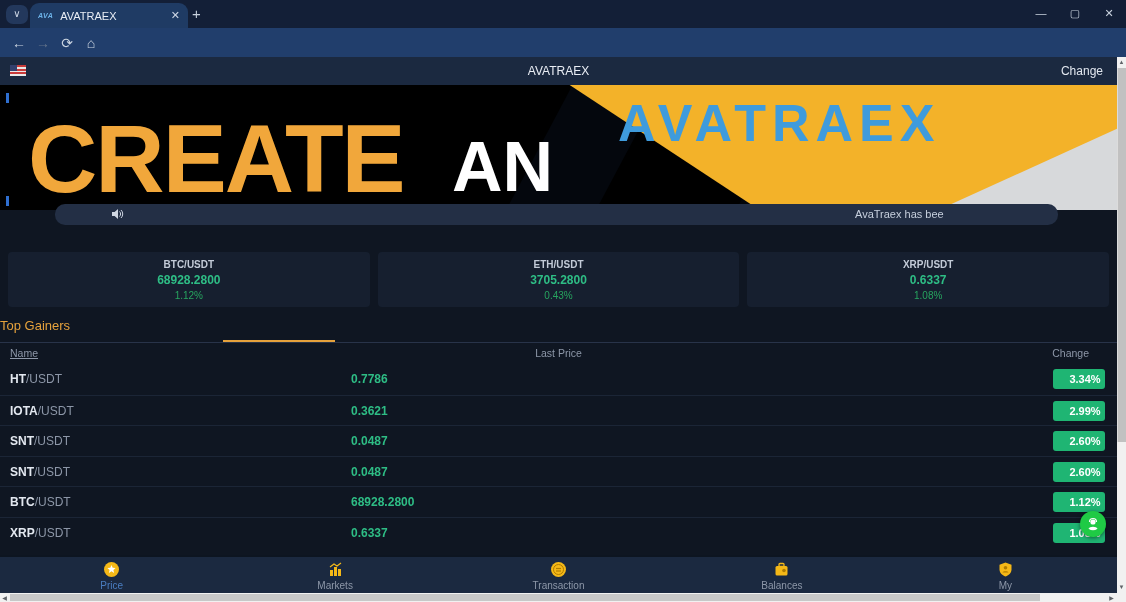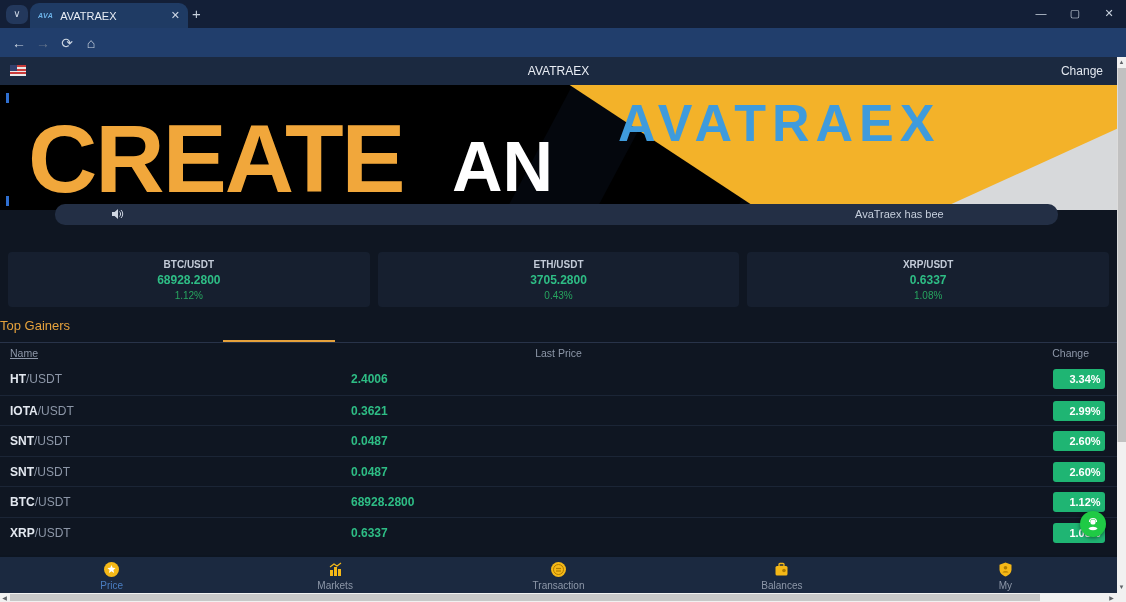--- a/index.html
+++ b/index.html
@@ -228,21 +228,21 @@
 
   <div id="thead">
     <span id="th-name">Name</span>
     <span id="th-price">Last Price</span>
     <span id="th-change">Change</span>
   </div>
 
   <div id="rows">
     <div class="row">
       <span class="name"><b>HT</b><span>/USDT</span></span>
-      <span class="price">2.4006</span>
+      <span class="price">0.7786</span>
       <span class="badge">3.34%</span>
     </div>
     <div class="row">
       <span class="name"><b>IOTA</b><span>/USDT</span></span>
       <span class="price">0.3621</span>
       <span class="badge">2.99%</span>
     </div>
     <div class="row">
       <span class="name"><b>SNT</b><span>/USDT</span></span>
       <span class="price">0.0487</span>

